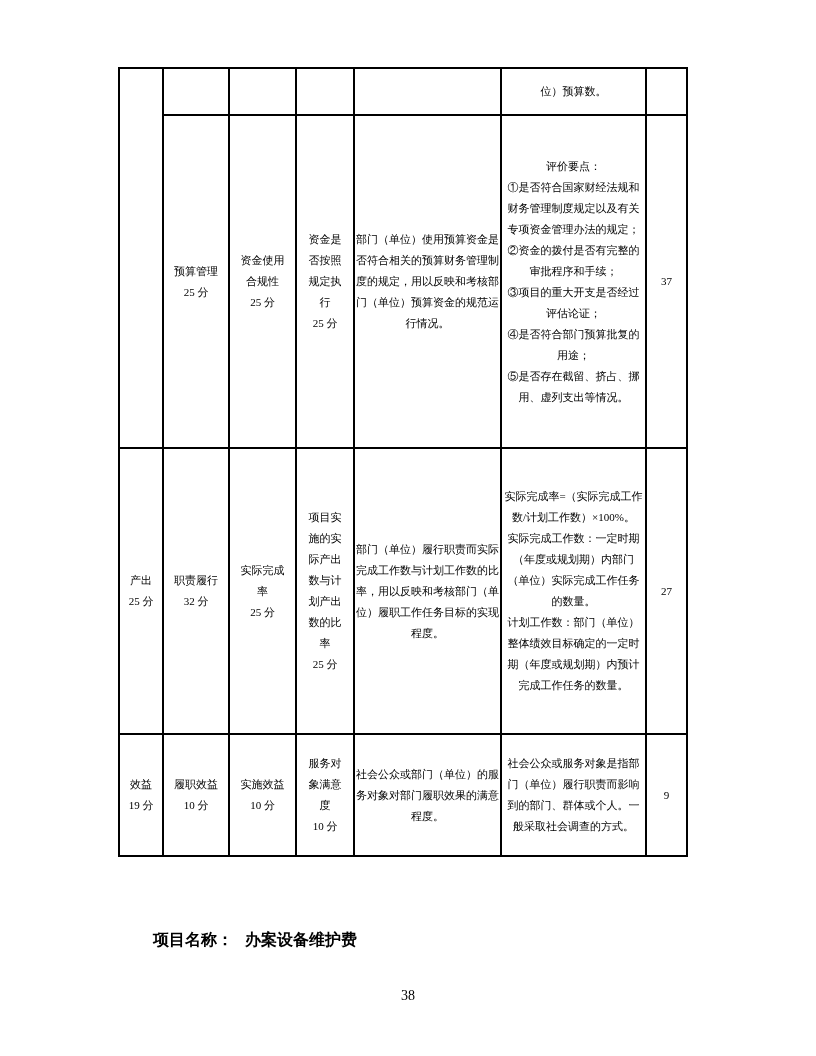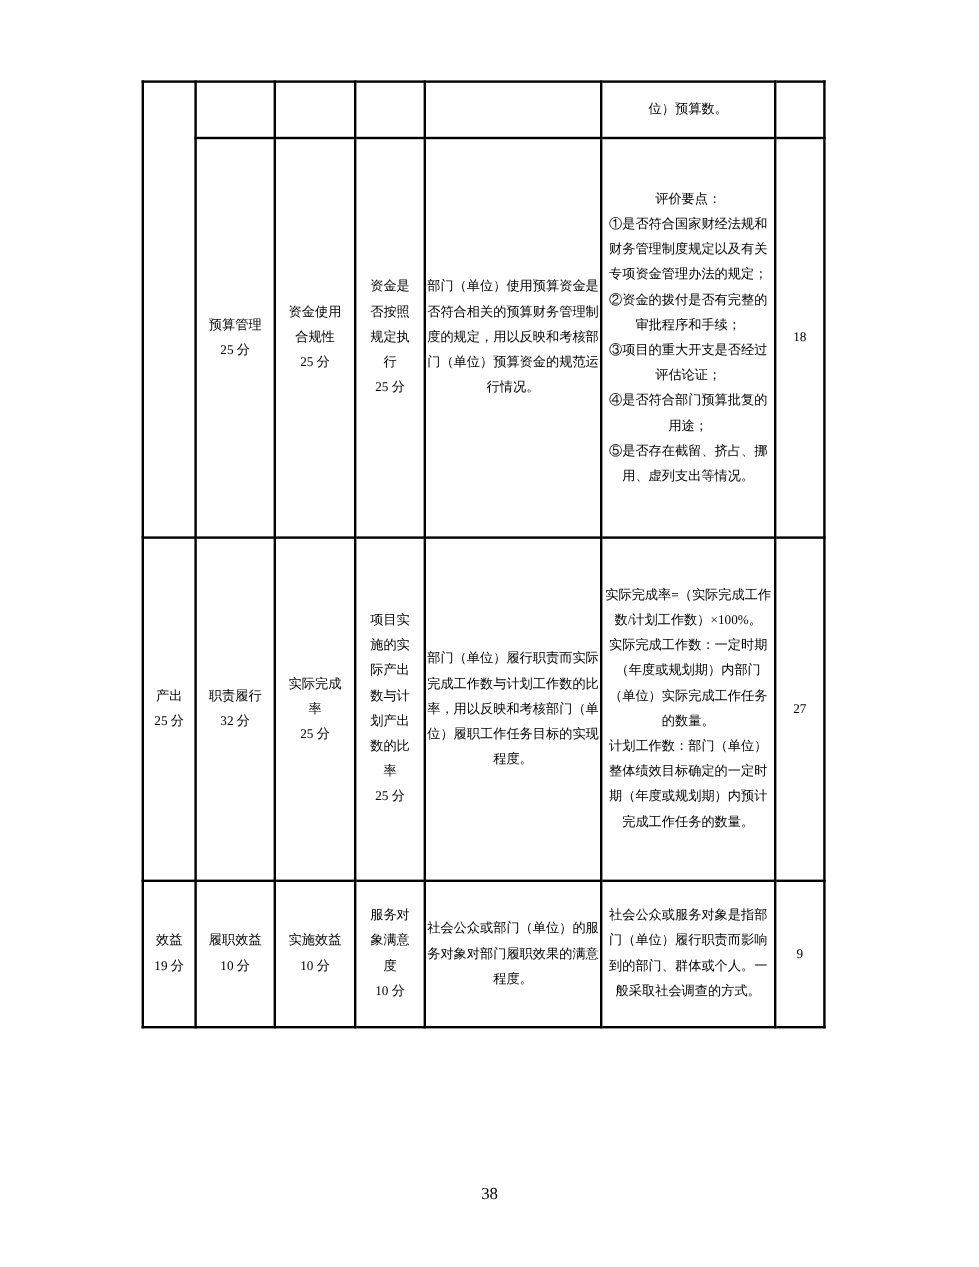--- a/index.html
+++ b/index.html
@@ -96,21 +96,21 @@
 规定执
 行
 25 分</td>
         <td>部门（单位）使用预算资金是否符合相关的预算财务管理制度的规定，用以反映和考核部门（单位）预算资金的规范运行情况。</td>
         <td>评价要点：
 ①是否符合国家财经法规和财务管理制度规定以及有关专项资金管理办法的规定；
 ②资金的拨付是否有完整的审批程序和手续；
 ③项目的重大开支是否经过评估论证；
 ④是否符合部门预算批复的用途；
 ⑤是否存在截留、挤占、挪用、虚列支出等情况。</td>
-        <td>18</td>
+        <td>37</td>
       </tr>
       <tr class="r-output">
         <td>产出
 25 分</td>
         <td>职责履行
 32 分</td>
         <td>实际完成
 率
 25 分</td>
         <td>项目实
@@ -138,16 +138,19 @@
 象满意
 度
 10 分</td>
         <td>社会公众或部门（单位）的服务对象对部门履职效果的满意程度。</td>
         <td>社会公众或服务对象是指部门（单位）履行职责而影响到的部门、群体或个人。一般采取社会调查的方式。</td>
         <td>9</td>
       </tr>
     </tbody>
   </table>
 
+  <div class="project-line">
+    <span class="label">项目名称：</span><span class="value">办案设备维护费</span>
+  </div>
 
   <div class="page-number">38</div>
 
 </div>
 
 </body></html>

